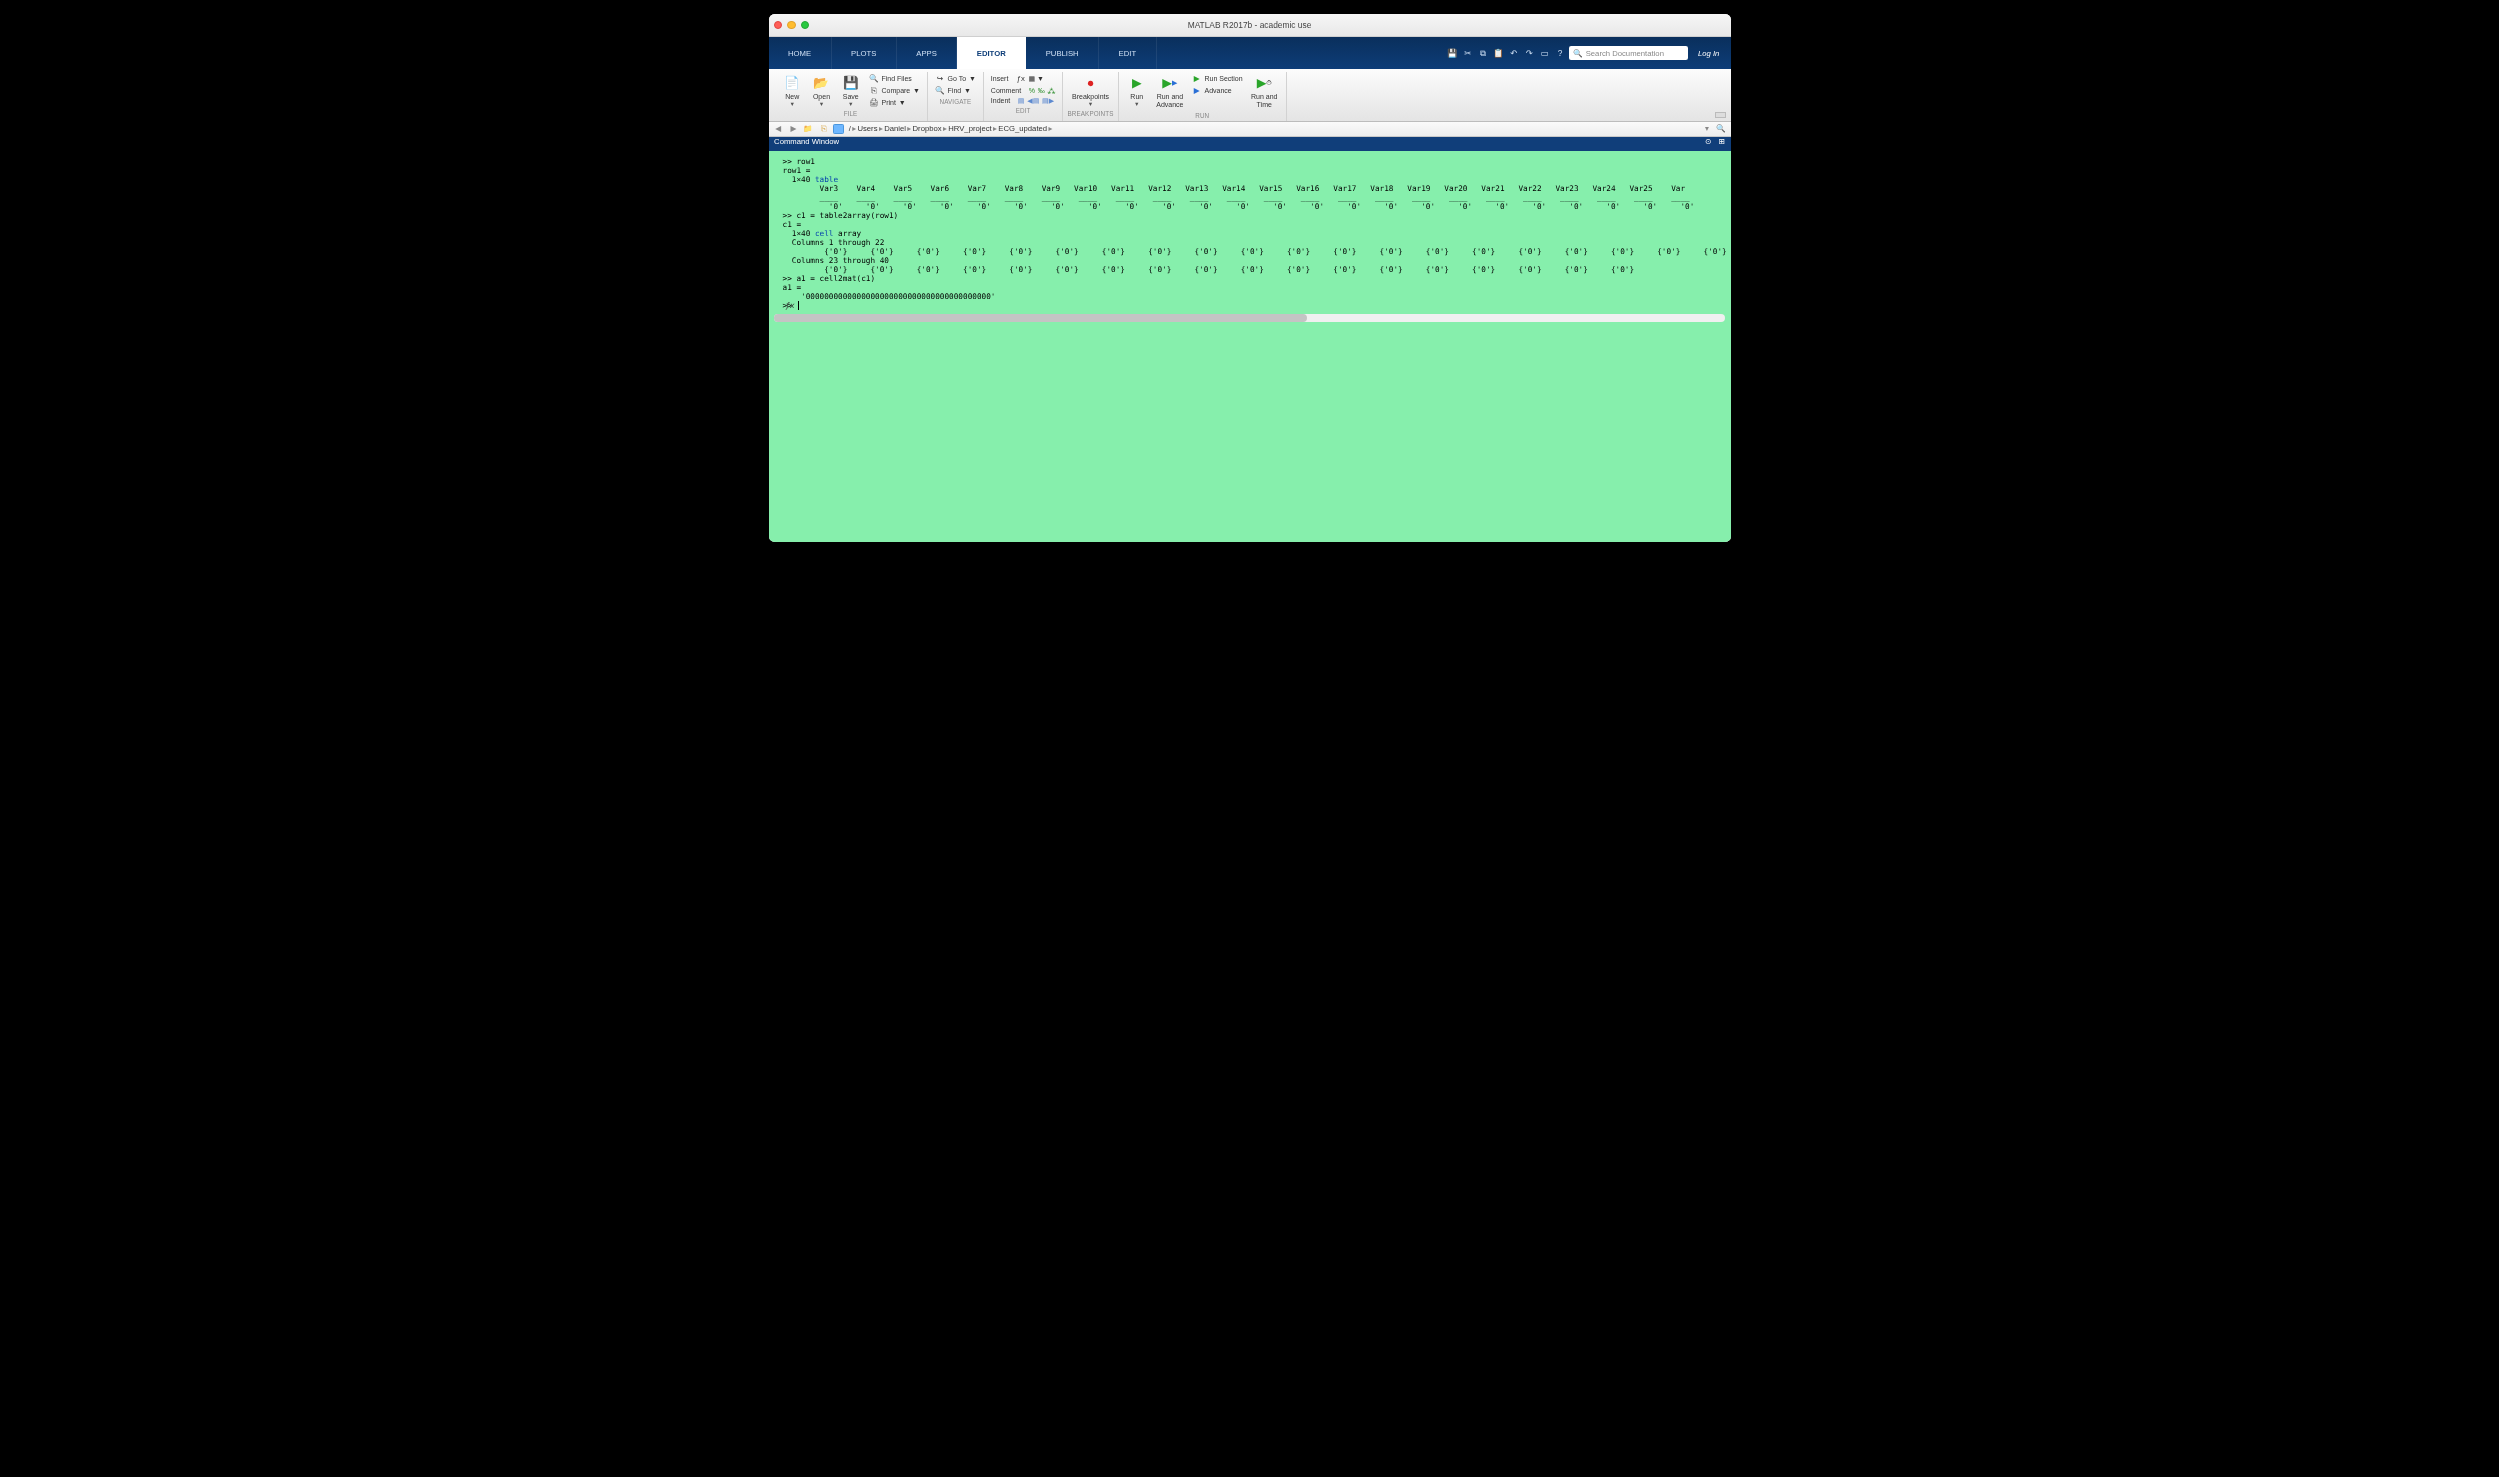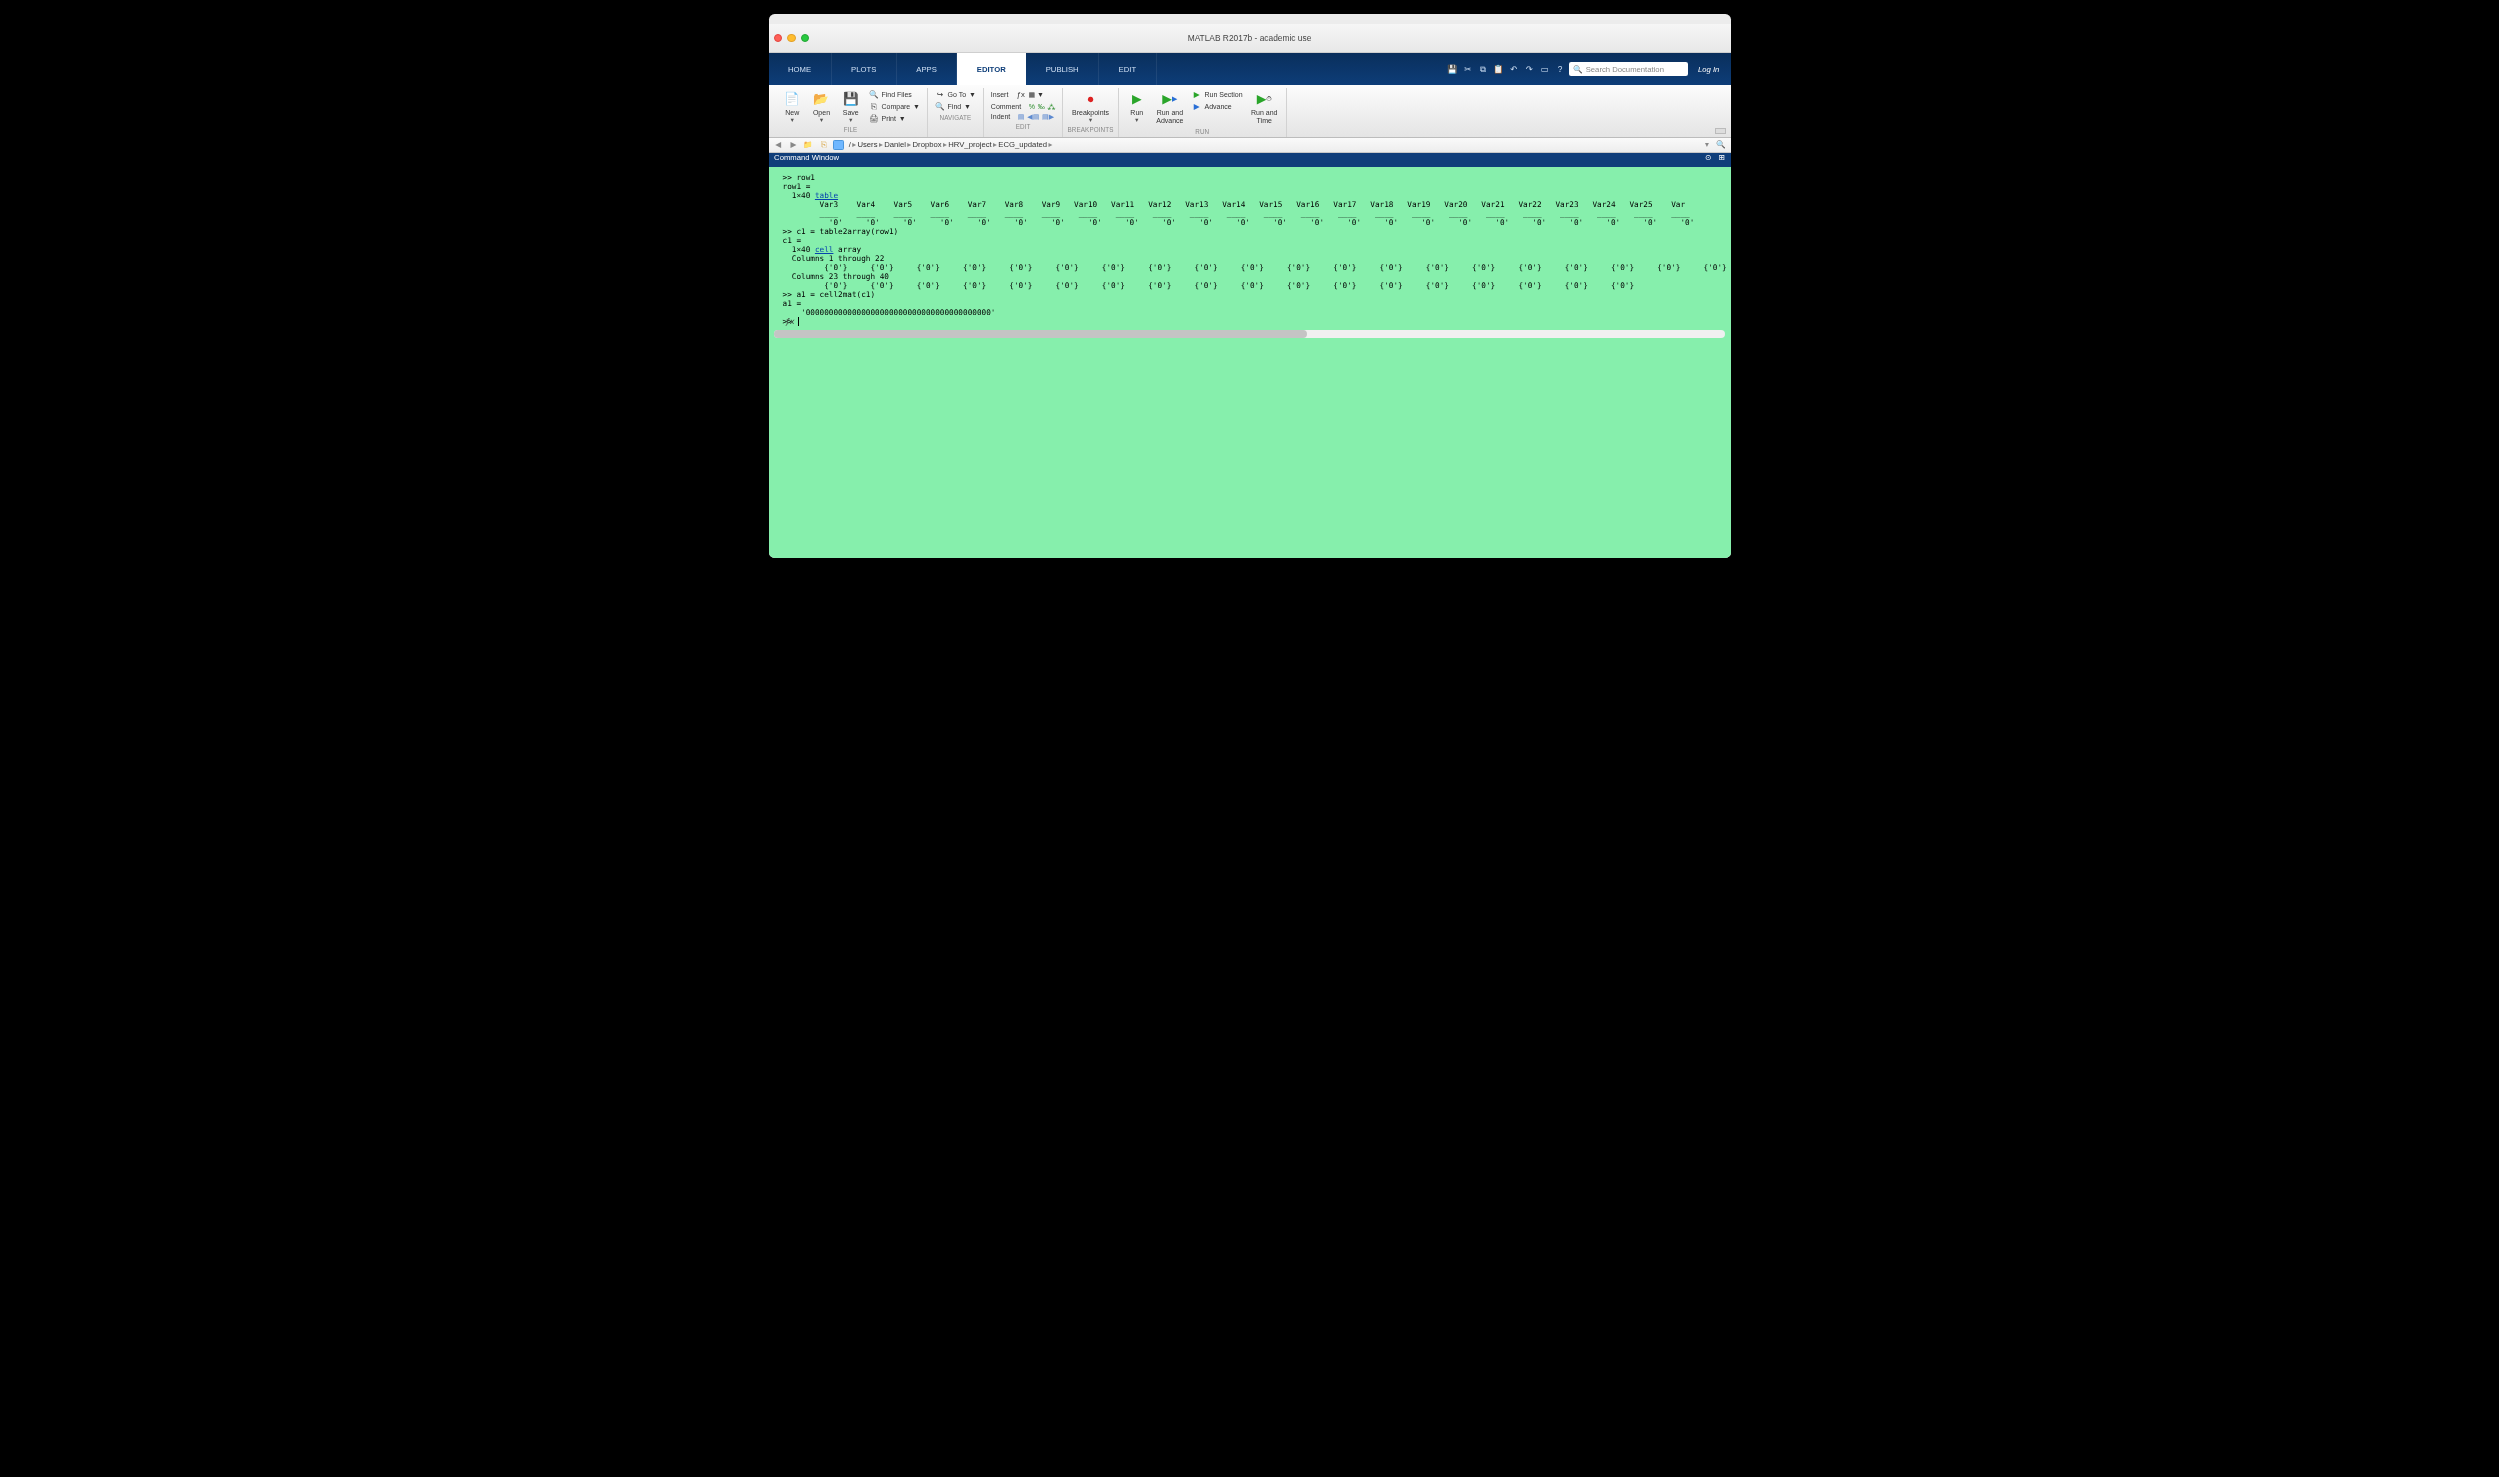--- a/index.html
+++ b/index.html
@@ -1,18 +1,18 @@
 <!DOCTYPE html>
 <html style="font-size:11px"><head>
 <meta charset="utf-8">
 <style>
 * { box-sizing: border-box; margin:0; padding:0; }
 body { font-family: "Lucida Grande","Helvetica Neue",Arial,sans-serif; font-size:7.7px; background:#000; display:flex; justify-content:center; align-items:flex-start; padding:14px;}
 .window { width:962px; background:#ececec; border-radius:5.6px; box-shadow:0 7px 28px rgba(0,0,0,.5); overflow:hidden;}
-.titlebar { height:29px; background:linear-gradient(#f6f6f6,#e8e8e8); display:flex; align-items:center; padding:0 5.6px; border-bottom:0.7px solid #cfcfcf; position:relative;margin-top:10px;}
+.titlebar { height:23px; background:linear-gradient(#f6f6f6,#e8e8e8); display:flex; align-items:center; padding:0 5.6px; border-bottom:0.7px solid #cfcfcf; position:relative;}
 .traffic { display:flex; gap:4.9px; position:absolute; left:5.6px;}
 .tbtn { width:8.4px; height:8.4px; border-radius:50%;}
 .tbtn.red{background:#ff5f57;border:0.7px solid #e24640;}
 .tbtn.yellow{background:#ffbd2e;border:0.7px solid #e1a12d;}
 .tbtn.green{background:#28c940;border:0.7px solid #24a636;}
 .wtitle{ flex:1; text-align:center; font-size:8.4px; color:#444;}
 .tabstrip{ height:32px; background:linear-gradient(#0a2f5c,#0d3d78); display:flex; align-items:stretch; color:#cfe0f5; font-size:7.7px;}
 .maintab{ padding:0 19.5px; display:flex; align-items:center; border-right:0.7px solid rgba(255,255,255,.08); cursor:pointer;}
 .maintab.sel{ background:#fff; color:#0d3d78; font-weight:bold; border-top:1.4px solid #fff;}
 .tabstrip .rightside{ margin-left:auto; display:flex; align-items:center; padding:0 4.2px; gap:2.8px;}
@@ -36,21 +36,21 @@
 .addrbar .navbtn{ width:11px; height:11px; display:flex; align-items:center; justify-content:center; color:#888; cursor:pointer;}
 .foldericon{ width:11px; height:9.8px; background:#6fb7ff; border-radius:1.4px; border:0.7px solid #4a96dd; position:relative;}
 .crumb{ cursor:pointer;}
 .sep{ color:#888; padding:0 1.4px;}
 .addrbar .right{ margin-left:auto; display:flex; gap:2.8px;}
 .panelhdr{ height:14px; background:#103e7a; color:#fff; display:flex; padding:0 5.6px; font-size:7.7px; justify-content:space-between;}
 .panelhdr .hicons{ display:flex; gap:7px;}
 .panelhdr .hic{ cursor:pointer; font-size:7.7px;}
 .cmdwin{ background:#86efac; height:391px; overflow:auto; padding:5.6px 0 5.6px 0; font-family:Menlo,Consolas,monospace; font-size:7.7px; color:#000; position:relative;}
 .cmdcontent{ padding-left:14px; white-space:pre;}
-.lnk{ color:#0645ad; text-decoration:underline; cursor:pointer;}
+.lnk{ color:#0645ad; cursor:pointer;}
 .fx{ position:absolute; left:2.8px; font-style:italic; color:#333; font-size:7.7px;}
 .tablehdr{ font-weight:normal;}
 .cursor{ display:inline-block; width:0.7px; height:8.4px; background:#000; vertical-align:middle; margin-left:1.4px;}
 .scrollbarfake{ height:8.4px; background:#f0f0f0; margin:4.2px 5.6px 5.6px 5.6px; border-radius:4.2px; position:relative;}
 .scrollthumb{ position:absolute; left:0; width:56%; height:100%; background:#c4c4c4; border-radius:4.2px;}
 </style>
 </head>
 <body>
 
 <div class="window">

